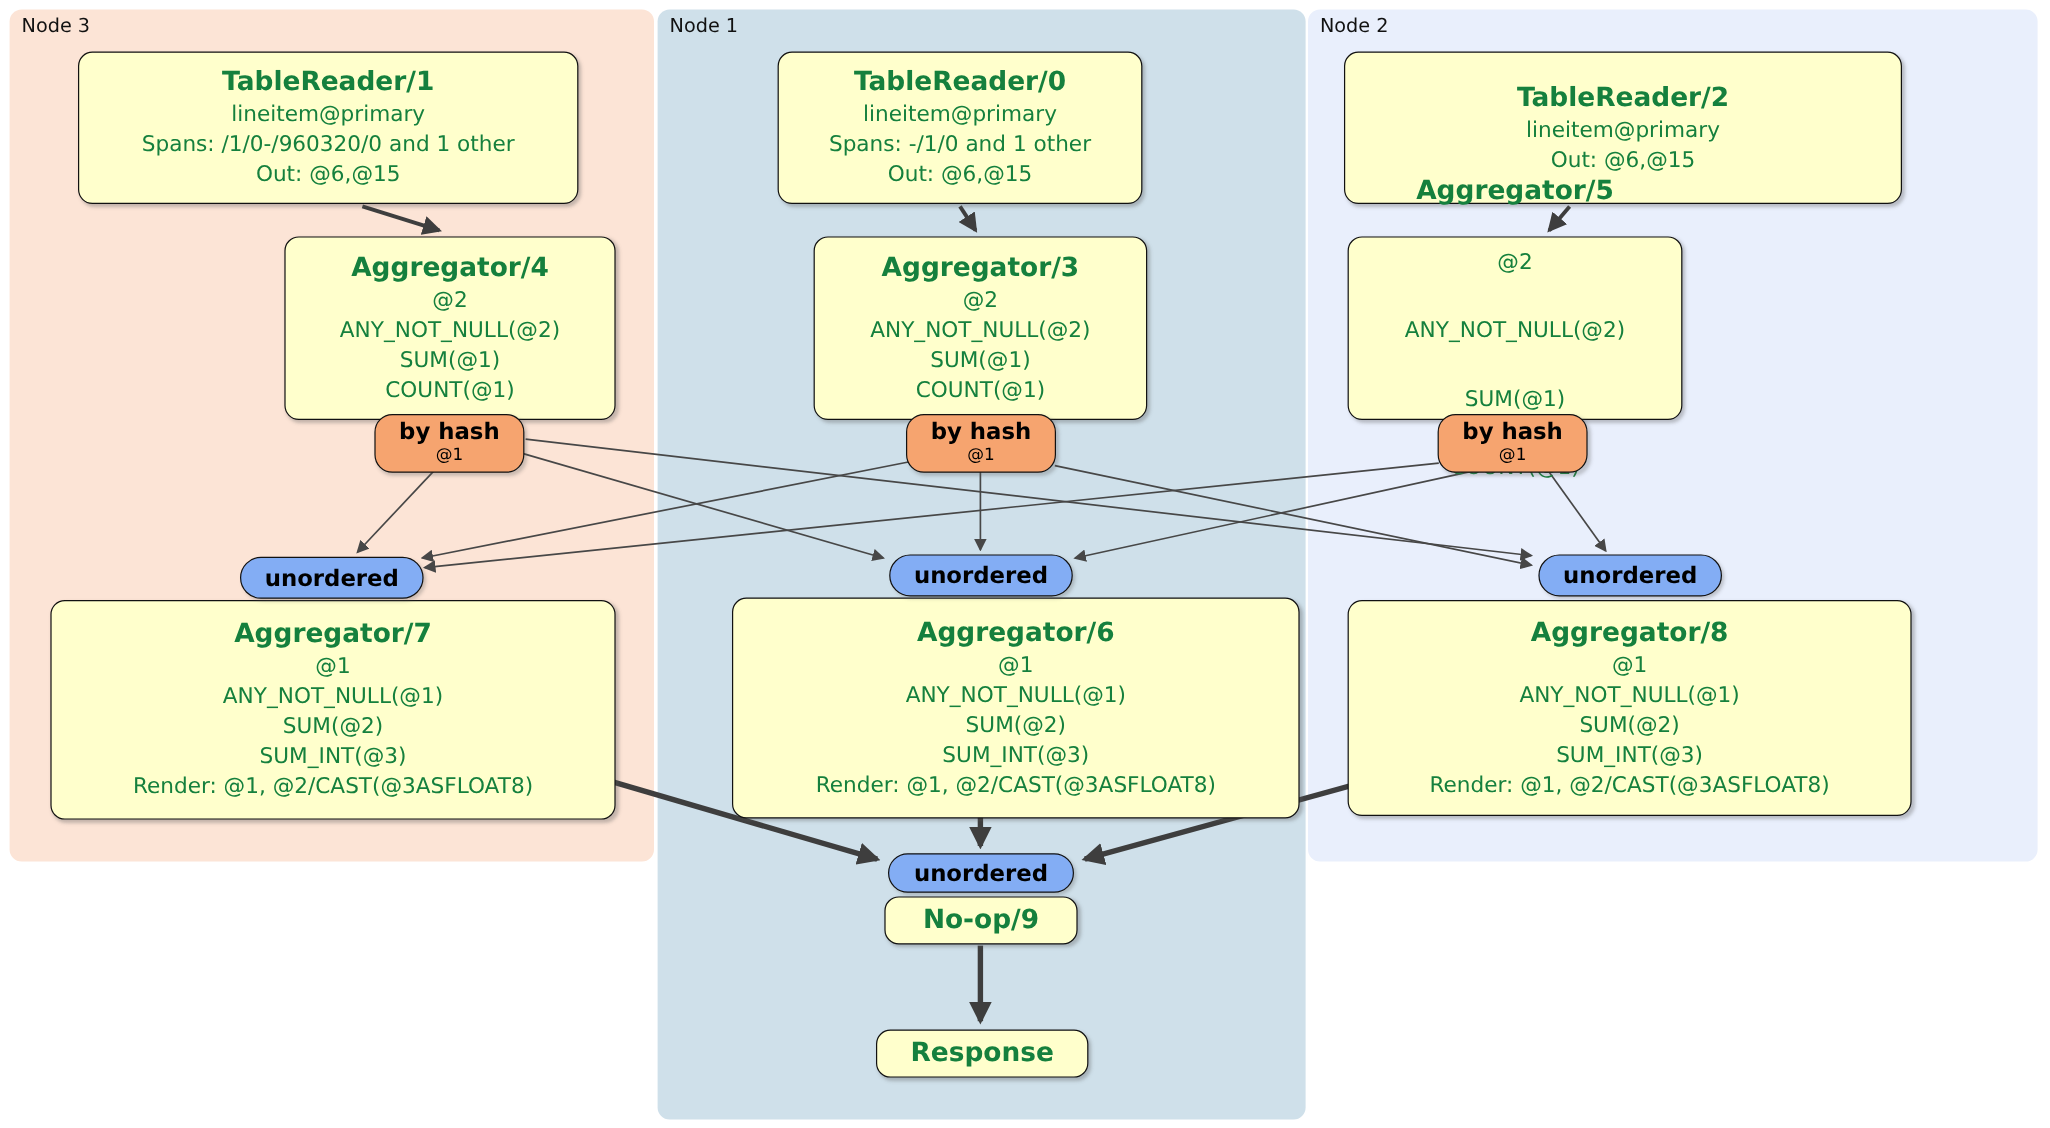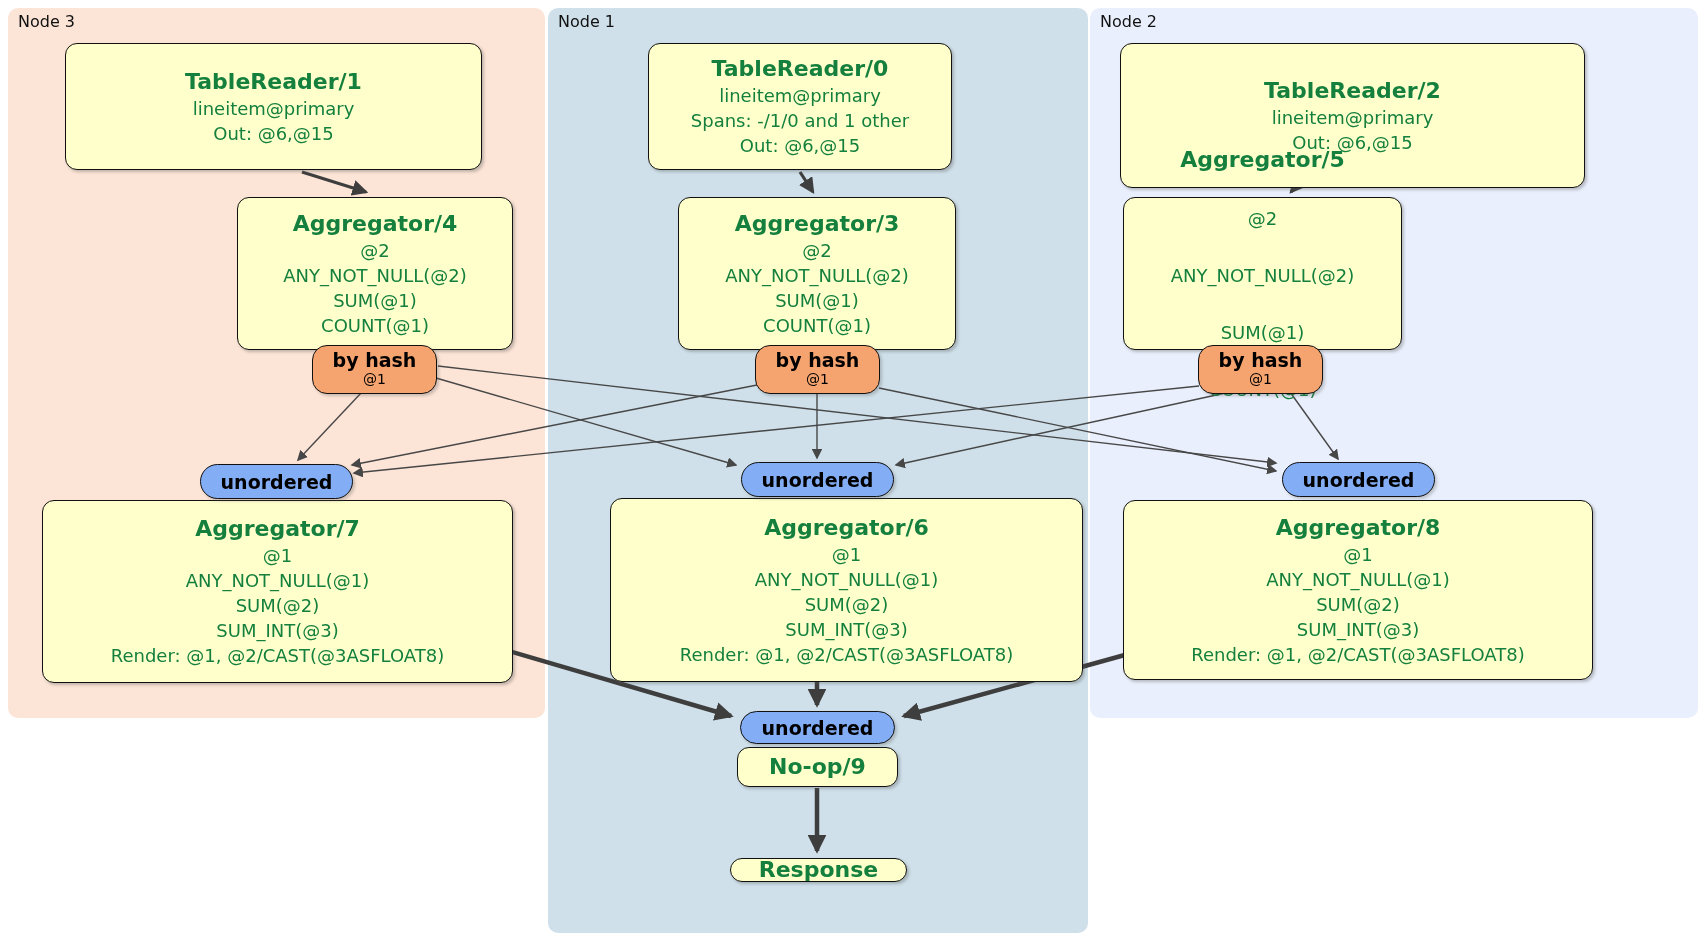--- a/index.html
+++ b/index.html
@@ -33,29 +33,29 @@
   #router-4{left:312px;top:345px;}
   #router-3{left:755px;top:345px;}
   #router-5{left:1198px;top:345px;}
   #sync-7{left:200px;top:464px;}
   #sync-6{left:741px;top:462px;}
   #sync-8{left:1282px;top:462px;}
   #sync-9{left:740px;top:711px;width:155px;height:33px;}
 
   #box-tr1{left:65px;top:43px;width:417px;height:127px;}
   #box-tr0{left:648px;top:43px;width:304px;height:127px;}
-  #box-tr2{left:1120px;top:43px;width:465px;height:145px;}
+  #box-tr2{left:1120px;top:43px;width:465px;height:127px;}
   #box-agg4{left:237px;top:197px;width:276px;height:153px;}
   #box-agg3{left:678px;top:197px;width:278px;height:153px;}
   #box-agg5{left:1123px;top:197px;width:279px;height:153px;gap:32px;}
   #box-agg7{left:42px;top:500px;width:471px;height:183px;}
   #box-agg6{left:610px;top:498px;width:473px;height:184px;}
   #box-agg8{left:1123px;top:500px;width:470px;height:180px;}
   #box-noop{left:737px;top:747px;width:161px;height:40px;}
-  #box-response{left:730px;top:858px;width:177px;height:24px;}
+  #box-response{left:730px;top:858px;width:177px;height:40px;}
 </style>
 </head>
 <body>
 
 <div class="canvas">
 
   <div class="region" id="region-node3">
     <div class="region-label">Node 3</div>
   </div>
   <div class="region" id="region-node1">
@@ -95,20 +95,21 @@
     <line x1="485" y1="644" x2="731" y2="716" stroke="#3e3e3e" stroke-width="4.5" marker-end="url(#arr-thick)"></line>
     <line x1="817" y1="680" x2="817" y2="705" stroke="#3e3e3e" stroke-width="4.5" marker-end="url(#arr-thick)"></line>
     <line x1="1150" y1="648" x2="904" y2="716" stroke="#3e3e3e" stroke-width="4.5" marker-end="url(#arr-thick)"></line>
 
     <line x1="817" y1="788" x2="817" y2="851" stroke="#3e3e3e" stroke-width="4.5" marker-end="url(#arr-thick)"></line>
   </svg>
 
   <div class="box" id="box-tr1">
     <div class="box-title">TableReader/1</div>
     <div class="box-line">lineitem@primary</div>
+    <div class="box-line">Spans: /1/0-/960320/0 and 1 other</div>
     <div class="box-line">Out: @6,@15</div>
   </div>
   <div class="box" id="box-tr0">
     <div class="box-title">TableReader/0</div>
     <div class="box-line">lineitem@primary</div>
     <div class="box-line">Spans: -/1/0 and 1 other</div>
     <div class="box-line">Out: @6,@15</div>
   </div>
   <div class="box" id="box-tr2">
     <div class="box-title">TableReader/2</div>

